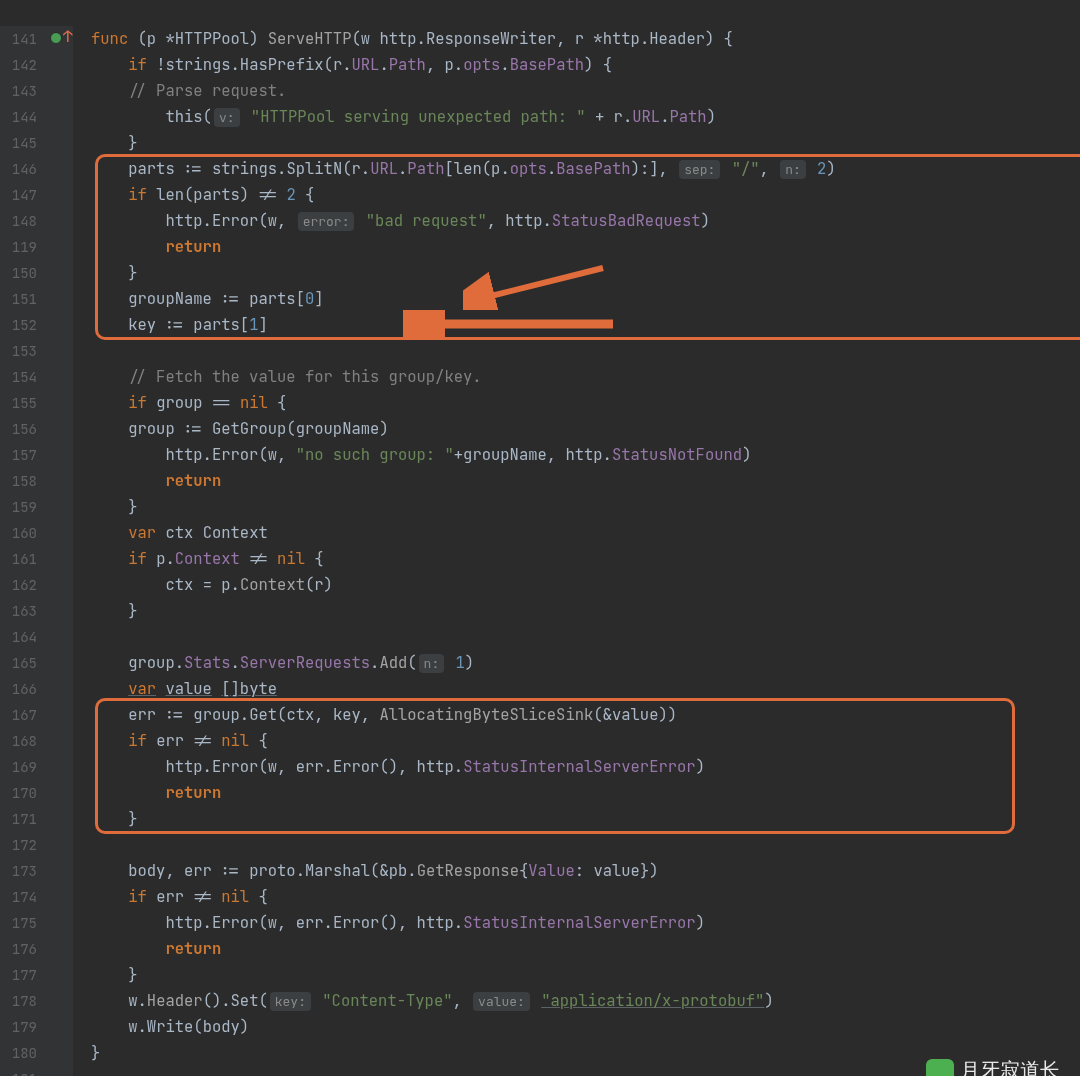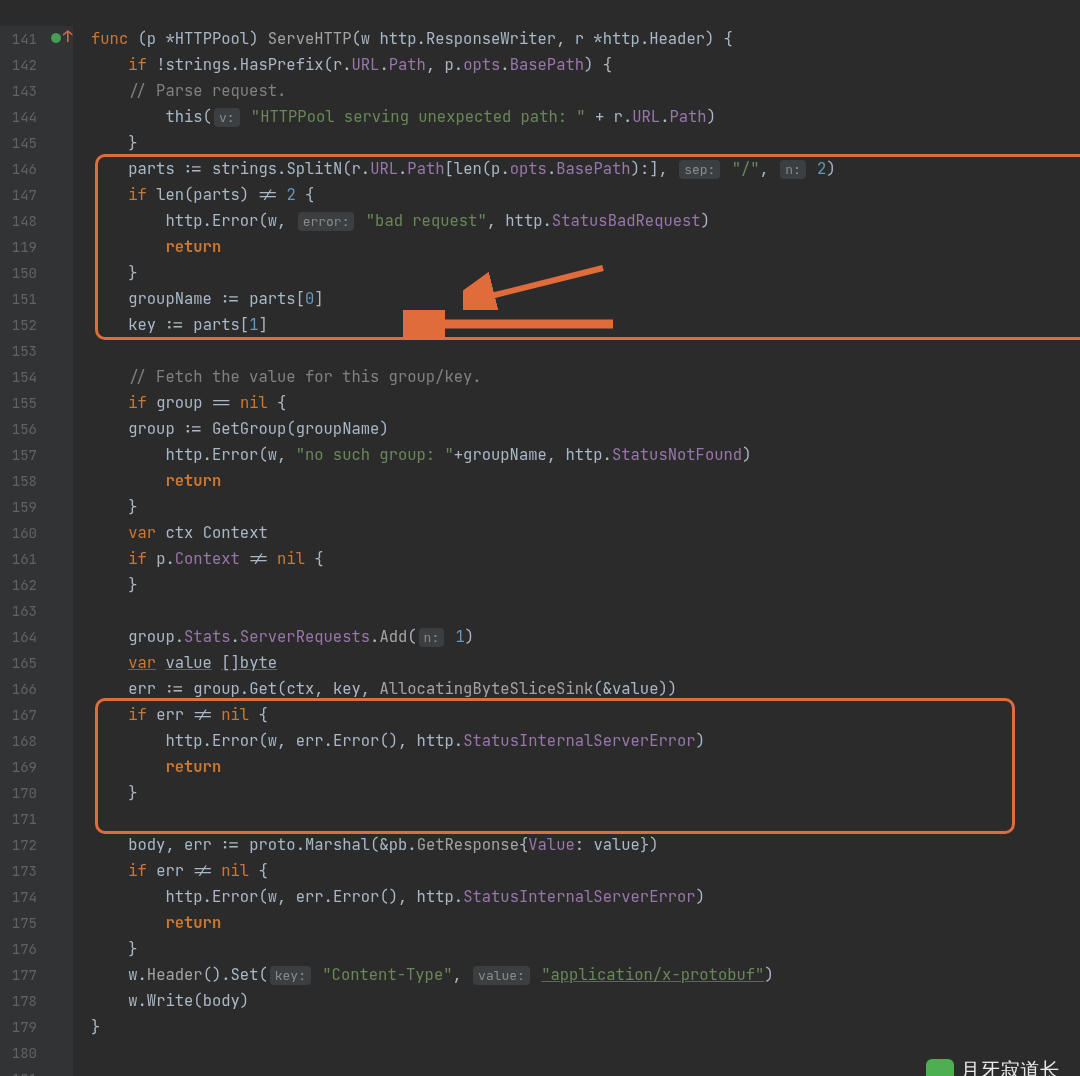--- a/index.html
+++ b/index.html
@@ -198,20 +198,21 @@
     <div class="line">    <span class="id">key</span> <span>:=</span> <span class="id">parts</span>[<span class="num">1</span>]</div>
     <div class="line"></div>
     <div class="line">    <span class="cm">// Fetch the value for this group/key.</span></div>
     <div class="line">    <span class="kw">if</span> <span class="id">group</span> <span>==</span> <span class="kw">nil</span> <span>{</span></div>
     <div class="line">    <span class="id">group</span> <span>:=</span> <span class="id">GetGroup</span>(<span class="id">groupName</span>)</div>
     <div class="line">        <span class="id">http</span>.<span class="id">Error</span>(<span class="id">w</span>, <span class="str">"no such group: "</span><span>+</span><span class="id">groupName</span>, <span class="id">http</span>.<span class="pr">StatusNotFound</span>)</div>
     <div class="line">        <span class="kw bold">return</span></div>
     <div class="line">    <span>}</span></div>
     <div class="line">    <span class="kw">var</span> <span class="id">ctx</span> <span class="id">Context</span></div>
     <div class="line">    <span class="kw">if</span> <span class="id">p</span>.<span class="pr">Context</span> <span>!=</span> <span class="kw">nil</span> <span>{</span></div>
+    <div class="line">        <span class="id">ctx</span> <span>=</span> <span class="id">p</span>.<span class="fn">Context</span>(<span class="id">r</span>)</div>
     <div class="line">    <span>}</span></div>
     <div class="line"></div>
     <div class="line">    <span class="id">group</span>.<span class="pr">Stats</span>.<span class="pr">ServerRequests</span>.<span class="fn">Add</span>(<span class="hint">n:</span> <span class="num">1</span>)</div>
     <div class="line">    <span class="kw und">var</span> <span class="id und">value</span> <span class="id und">[]byte</span></div>
     <div class="line">    <span class="id">err</span> <span>:=</span> <span class="id">group</span>.<span class="id">Get</span>(<span class="id">ctx</span>, <span class="id">key</span>, <span class="fn">AllocatingByteSliceSink</span>(<span>&amp;</span><span class="id">value</span>))</div>
     <div class="line">    <span class="kw">if</span> <span class="id">err</span> <span>!=</span> <span class="kw">nil</span> <span>{</span></div>
     <div class="line">        <span class="id">http</span>.<span class="id">Error</span>(<span class="id">w</span>, <span class="id">err</span>.<span class="id">Error</span>(), <span class="id">http</span>.<span class="pr">StatusInternalServerError</span>)</div>
     <div class="line">        <span class="kw bold">return</span></div>
     <div class="line">    <span>}</span></div>
     <div class="line"></div>

